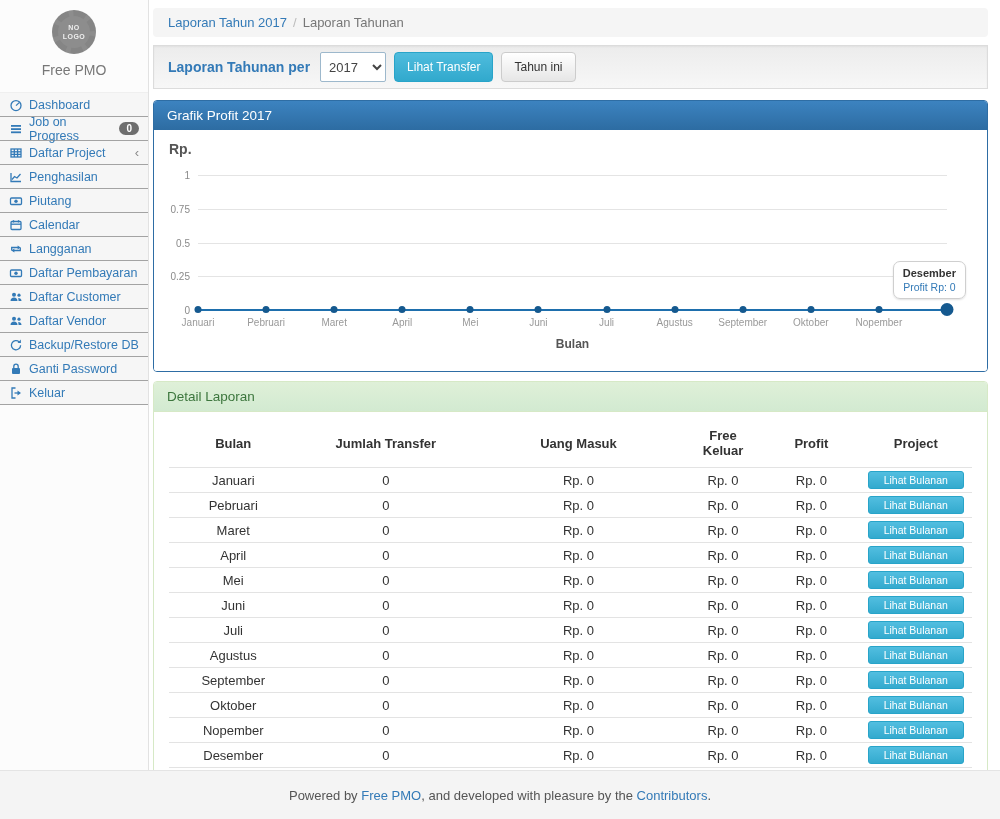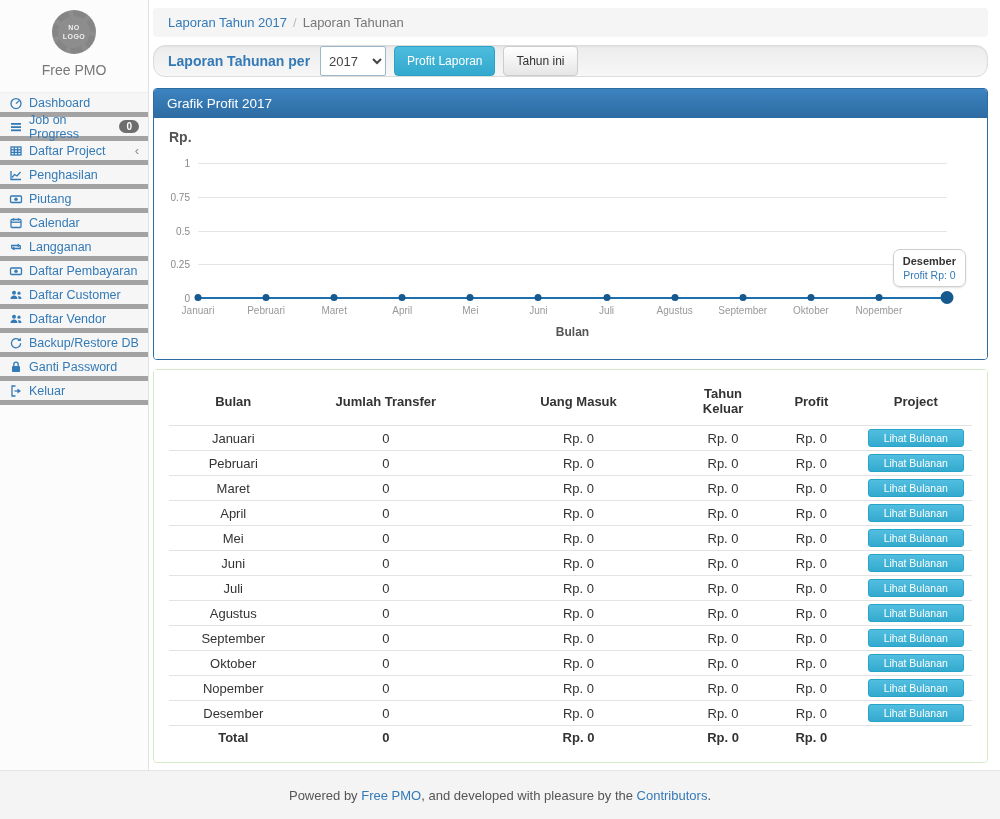--- a/index.html
+++ b/index.html
@@ -7,34 +7,34 @@
   .page { width:1000px; height:819px; display:flex; flex-direction:column; background:#fff; overflow:hidden; }
   .main { flex:1; display:flex; min-height:0; }
 
   
   .sidebar { width:149px; background:#fcfcfc; border-right:1px solid #e2e2e2; }
   .logo-block { padding:8px 0 6px; text-align:center; }
   .logo-circle { width:44px; height:44px; margin:2px auto 8px; background:#8d8d8d; border:6px dashed #858585; border-radius:50%; display:flex; align-items:center; justify-content:center; }
   .logo-circle span { color:#efefef; font-size:7px; font-weight:bold; text-align:center; line-height:1.3; letter-spacing:.5px; }
   .brand { font-size:14px; color:#777; padding-bottom:8px; }
   .nav { border-top:1px solid #efefef; }
-  .nav-item { display:flex; align-items:center; gap:6px; padding:4px 9px; height:24px; font-size:12.5px; color:#337ab7; background:#f6f6f6; border-bottom:5px solid #a3a3a3; cursor:pointer; }
+  .nav-item { display:flex; align-items:center; gap:6px; padding:4px 9px; height:24px; font-size:12.5px; color:#337ab7; background:#f6f6f6; border-bottom:1px solid #a3a3a3; cursor:pointer; }
   .nav-item .icn { width:14px; height:14px; flex:0 0 14px; display:inline-flex; }
   .nav-badge { margin-left:auto; background:#6e6e6e; color:#fff; font-size:10px; font-weight:bold; padding:1px 7px; border-radius:10px; }
   .nav-chevron { margin-left:auto; color:#8a8a8a; font-size:13px; }
 
   
   .content { flex:1; background:#fff; padding:8px 12px 0 4px; overflow:hidden; }
 
   .breadcrumb { background:#f5f5f5; border-radius:4px; padding:7px 15px; font-size:13px; margin-bottom:8px; }
   .breadcrumb a { color:#337ab7; text-decoration:none; }
   .breadcrumb .sep { color:#bbb; margin:0 6px; }
   .breadcrumb .current { color:#777; }
 
-  .well { background:linear-gradient(to bottom,#ececec 0,#f7f7f7 100%); border:1px solid #dcdcdc; border-radius:12px; padding:10px 14px; margin-bottom:11px; display:flex; align-items:center; gap:8px; height:32px; box-shadow:inset 0 1px 2px rgba(0,0,0,.05); }
+  .well { background:linear-gradient(to bottom,#ececec 0,#f7f7f7 100%); border:1px solid #dcdcdc; border-radius:0; padding:10px 14px; margin-bottom:11px; display:flex; align-items:center; gap:8px; height:44px; box-shadow:inset 0 1px 2px rgba(0,0,0,.05); }
   .well .filter-label { color:#337ab7; font-weight:bold; font-size:14px; margin-right:2px; }
   .year-select { height:30px; width:66px; font-size:13px; color:#444; background:#fff; border:1px solid #9db8cc; border-radius:2px; padding:0 4px; }
   .btn { font-size:12px; border-radius:4px; padding:6px 12px; cursor:pointer; line-height:1.4; }
   .btn-info { color:#fff; background:linear-gradient(to bottom,#4fbcdd 0,#31a9cd 100%); border:1px solid #28a4c9; }
   .btn-default { color:#333; background:linear-gradient(to bottom,#ffffff 0,#e6e6e6 100%); border:1px solid #ccc; }
 
   
   .panel { border-radius:4px; margin-bottom:9px; }
   .panel-primary { border:1px solid #2e6da4; }
   .panel-primary .panel-heading { background:linear-gradient(to bottom,#3c83c0 0,#2d6ca2 100%); color:#fff; font-size:13.5px; padding:7px 13px; border-radius:3px 3px 0 0; }
@@ -226,21 +226,21 @@
 
       <div class="breadcrumb">
         <a href="#">Laporan Tahun 2017</a><span class="sep">/</span><span class="current">Laporan Tahunan</span>
       </div>
 
       <div class="well">
         <span class="filter-label">Laporan Tahunan per</span>
         <select class="year-select">
           <option>2017</option>
         </select>
-        <button class="btn btn-info">Profit Laporan</button>
+        <button class="btn btn-info">Lihat Transfer</button>
         <button class="btn btn-default">Tahun ini</button>
       </div>
 
       <div class="panel panel-primary">
         <div class="panel-heading">Grafik Profit 2017</div>
         <div class="panel-body">
           <div class="y-axis-title">Rp.</div>
           <div class="plot">
             <div class="gridline" style="top:0%"></div>
             <div class="gridline" style="top:25%"></div>
@@ -279,36 +279,37 @@
             <div class="x-axis-title">Bulan</div>
           </div>
           <div class="chart-tooltip">
             <div class="tt-title">Desember</div>
             <div class="tt-value">Profit Rp: 0</div>
           </div>
         </div>
       </div>
 
       <div class="panel panel-success">
+        <div class="panel-heading">Detail Laporan</div>
         <div class="panel-body">
           <table class="report">
             <colgroup>
                 <col class="c1">
                 <col class="c2">
                 <col class="c3">
                 <col class="c4">
                 <col class="c5">
                 <col class="c6">
               </colgroup>
             <thead>
               <tr>
                 <th>Bulan</th>
                 <th>Jumlah Transfer</th>
                 <th>Uang Masuk</th>
-                <th>Tahun Keluar</th>
+                <th>Free Keluar</th>
                 <th>Profit</th>
                 <th>Project</th>
               </tr>
             </thead>
             <tbody>
               <tr>
                   <td>Januari</td>
                   <td>0</td>
                   <td>Rp. 0</td>
                   <td>Rp. 0</td>

